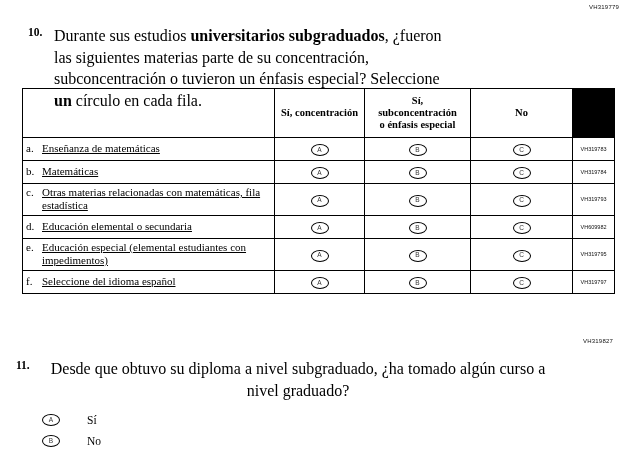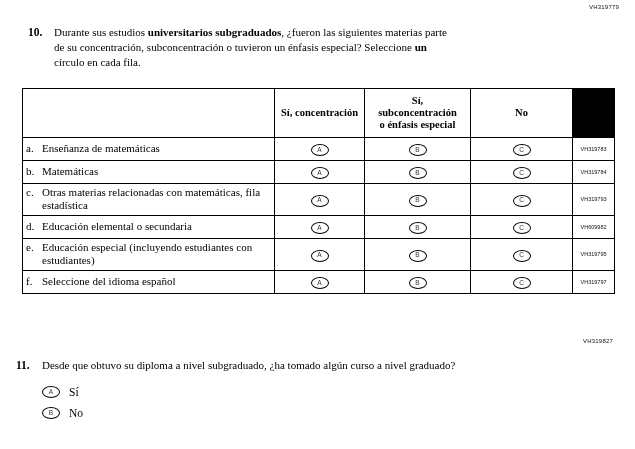--- a/index.html
+++ b/index.html
@@ -18,60 +18,60 @@
     letter-spacing: .2px;
     color: #111;
   }
   .code-q10 { top: 4px; right: 10px; }
   .code-q11 { top: 338px; right: 16px; }
 
   .q-block { position: absolute; display: flex; align-items: flex-start; }
   .q10-block { top: 25px; left: 28px; width: 430px; }
   .q11-block { top: 358px; left: 16px; width: 570px; }
   .qnum { font-weight: bold; font-size: 11.5px; flex: 0 0 26px; line-height: 1.35; }
-  .qtext { font-size: 11px; line-height: 1.35; }
+  .qtext { font-size: 16px; line-height: 1.35; }
   .q10-block .qtext { width: 396px; }
-  .q11-text { width: 512px; }
+  .q11-text { width: 512px; text-align: center; }
   .b { font-weight: bold; }
 
   table.q10-table {
     position: absolute; top: 88px; left: 22px; width: 592px;
     border-collapse: collapse; table-layout: fixed;
     border: 1.5px solid #000;
   }
   .q10-table th, .q10-table td { border: 1px solid #000; }
   .q10-table thead th {
     font-weight: bold; font-size: 10.5px; text-align: center; vertical-align: middle;
     padding: 4px 2px; line-height: 1.12; height: 40px;
   }
   .pre { white-space: pre-line; }
   .code-head { background: #000; }
   .q10-table td { padding: 2px 3px; vertical-align: middle; }
   .label-cell { font-size: 11px; }
   .lab { display: flex; line-height: 1.22; }
   .row-letter { flex: 0 0 16px; }
-  .row-text { flex: 1 1 auto; }
+  .row-text { flex: 1 1 auto; text-decoration: underline; }
   .bubble-cell { text-align: center; }
   .code-cell {
     font-family: "Liberation Sans", sans-serif;
     font-size: 5.5px; text-align: center; color: #111;
   }
 
   .bubble {
     display: inline-flex; align-items: center; justify-content: center;
     width: 16px; height: 10px;
     border: 1px solid #000; border-radius: 50%;
     font-family: "Liberation Sans", sans-serif;
     font-size: 6.5px; line-height: 1; color: #333;
     background: #fff;
     vertical-align: middle;
   }
 
   .options { margin-top: 13px; }
-  .option { display: flex; align-items: flex-end; gap: 9px; margin-bottom: 9px; font-size: 11.5px; }
+  .option { display: flex; align-items: flex-end; gap: 27px; margin-bottom: 9px; font-size: 11.5px; }
 </style>
 </head>
 <body>
 
 <div class="page">
 
   <div class="form-code code-q10">VH319779</div>
 
   <div class="q-block q10-block">
     <span class="qnum">10.</span>
@@ -143,21 +143,21 @@
           </td>
           <td class="bubble-cell"><span class="bubble">A</span></td>
           <td class="bubble-cell"><span class="bubble">B</span></td>
           <td class="bubble-cell"><span class="bubble">C</span></td>
           <td class="code-cell">VH609982</td>
         </tr>
         <tr>
           <td class="label-cell">
             <div class="lab">
               <span class="row-letter">e.</span>
-              <span class="row-text">Educación especial (incluyendo estudiantes con estudiantes)</span>
+              <span class="row-text">Educación especial (elemental estudiantes con impedimentos)</span>
             </div>
           </td>
           <td class="bubble-cell"><span class="bubble">A</span></td>
           <td class="bubble-cell"><span class="bubble">B</span></td>
           <td class="bubble-cell"><span class="bubble">C</span></td>
           <td class="code-cell">VH319795</td>
         </tr>
         <tr>
           <td class="label-cell">
             <div class="lab">

